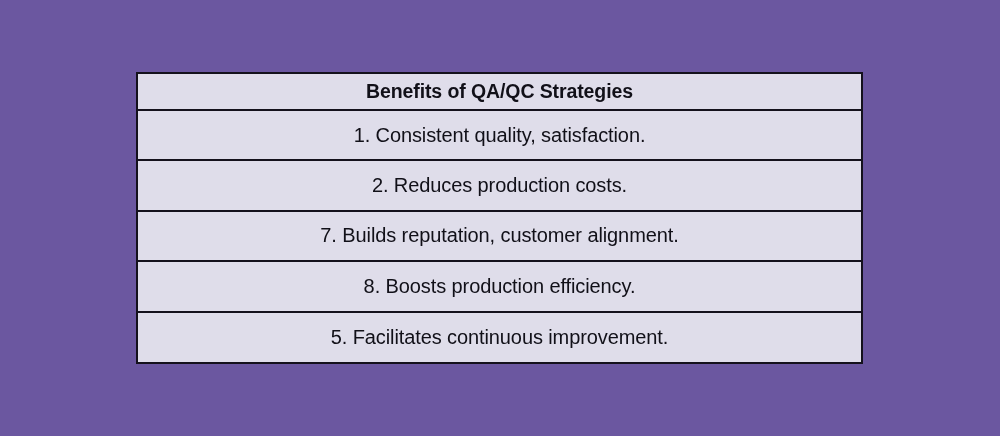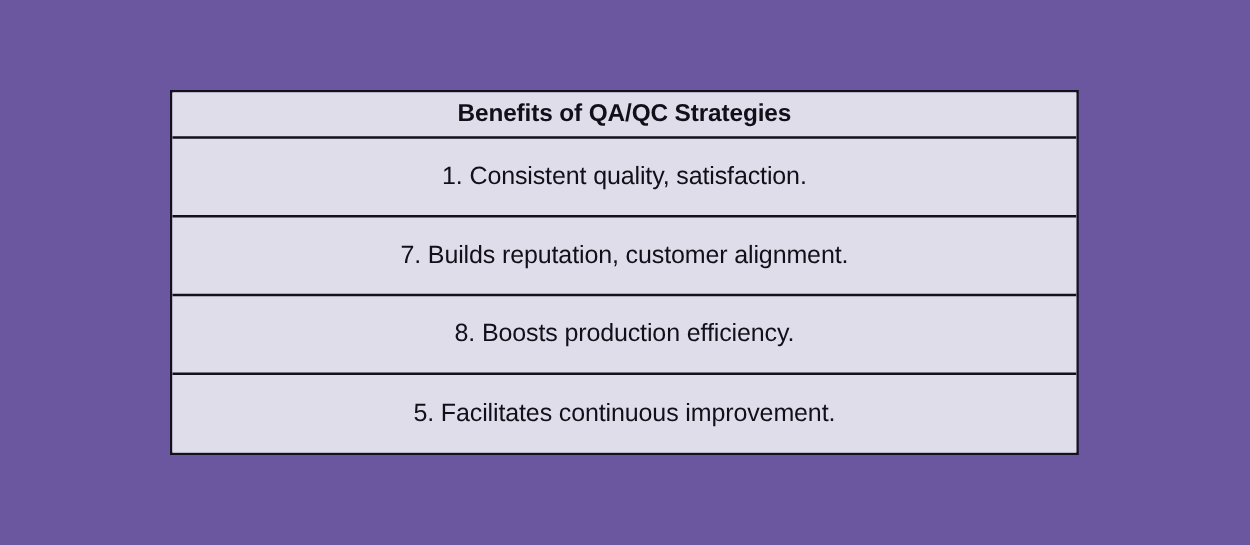--- a/index.html
+++ b/index.html
@@ -54,38 +54,42 @@
     font-weight: bold;
     letter-spacing: -0.1px;
   }
   table.benefits-table td {
     font-size: 20px;
     font-weight: normal;
     letter-spacing: -0.1px;
   }
   table.benefits-table tr:last-child td {
     border-bottom: none;
+    border-radius: 21px;
   }
 </style>
 </head>
 <body>
 
 <div class="canvas">
   <div class="table-wrap">
     <table class="benefits-table">
       <thead>
         <tr>
           <th>Benefits of QA/QC Strategies</th>
         </tr>
       </thead>
       <tbody>
         <tr>
           <td>1. Consistent quality, satisfaction.</td>
         </tr>
         <tr>
+          <td>2. Reduces production costs.</td>
+        </tr>
+        <tr>
           <td>7. Builds reputation, customer alignment.</td>
         </tr>
         <tr>
           <td>8. Boosts production efficiency.</td>
         </tr>
         <tr>
           <td>5. Facilitates continuous improvement.</td>
         </tr>
       </tbody>
     </table>

